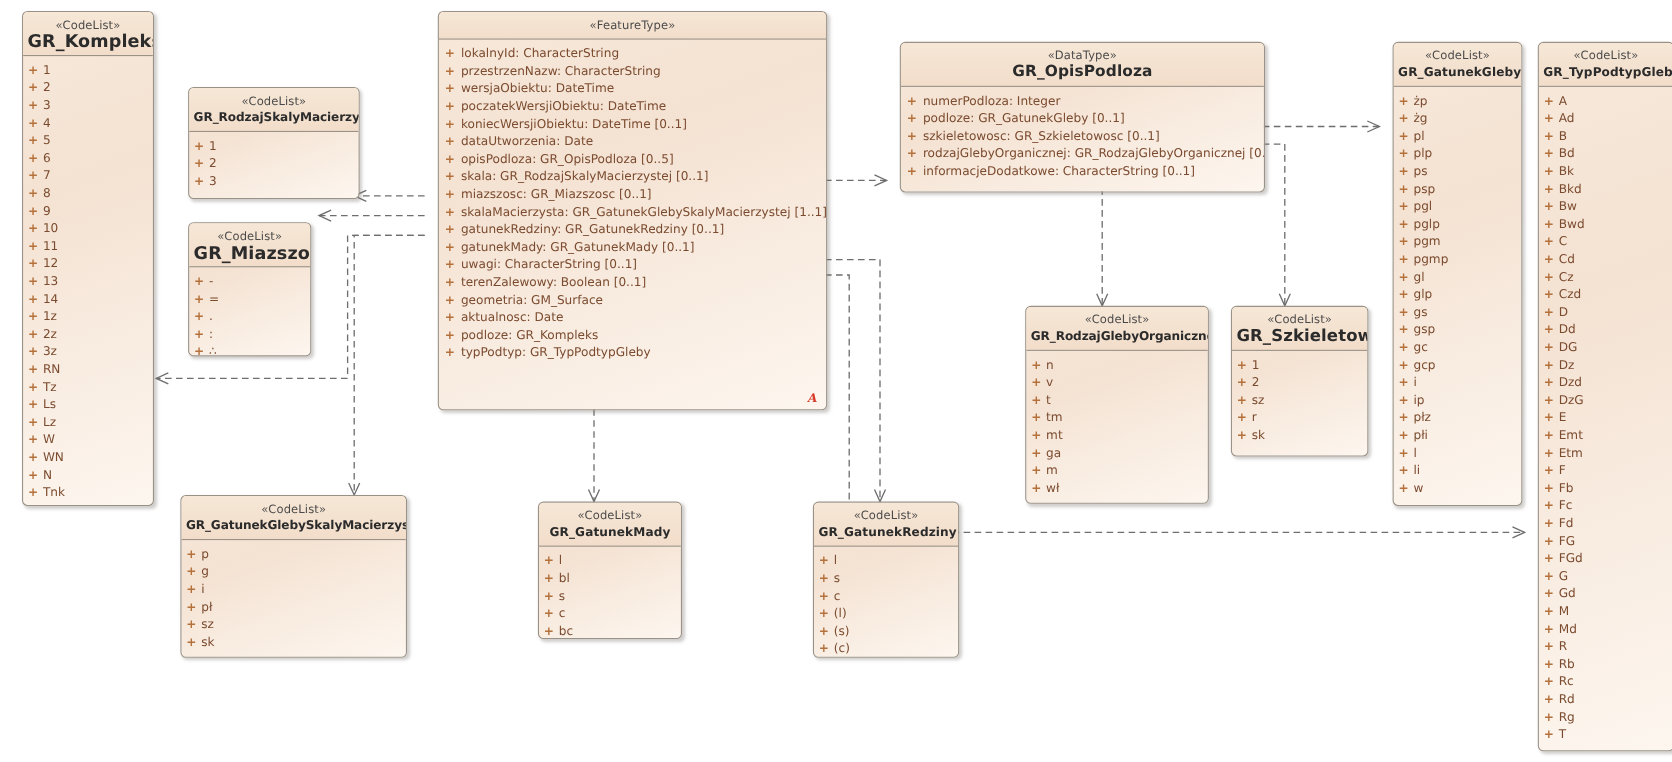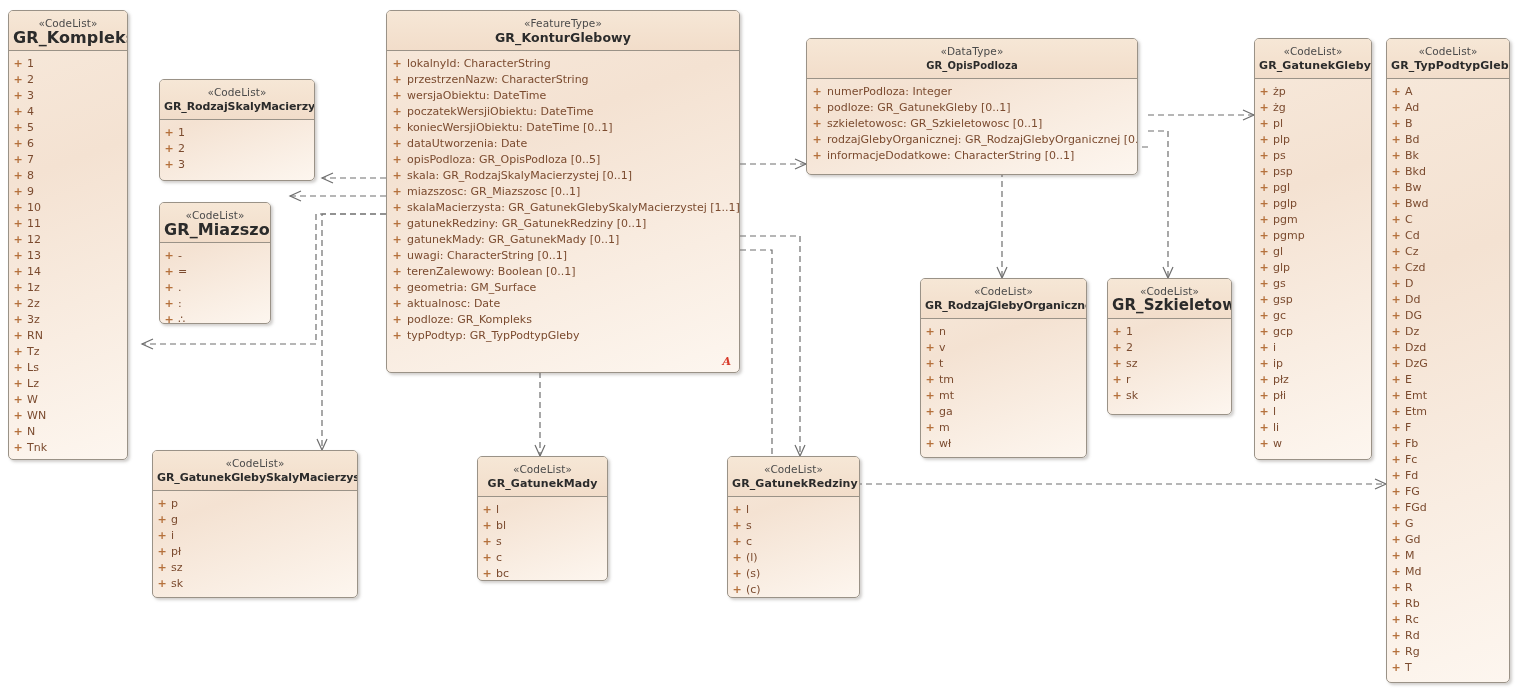--- a/index.html
+++ b/index.html
@@ -25,20 +25,21 @@
     pointer-events: none;
   }
   .uml-box {
     position: absolute;
     box-sizing: border-box;
     border: 1px solid #9a9287;
     border-radius: 5px;
     background: linear-gradient(160deg, #f7e9db 0%, #f4e2d2 35%, #fdf6ef 100%);
     box-shadow: 2px 2px 3px rgba(120,115,110,0.35);
     overflow: hidden;
+    margin-left: 12px;
   }
   .uml-header {
     box-sizing: border-box;
     padding: 6px 4px 5px 4px;
     text-align: center;
     border-bottom: 1px solid #9a9287;
     background: linear-gradient(180deg, #f6e7d6 0%, #f2ddca 100%);
   }
   .stereotype {
     display: block;
@@ -290,21 +291,20 @@
         <div class="attr">
           <span class="vis">+</span>
           <span class="txt">∴</span>
         </div>
       </div>
   </div>
 
   <div class="uml-box" style="left:386px; top:10px; width:354px; height:363px;">
     <div class="uml-header">
       <span class="stereotype">«FeatureType»</span>
-      <span class="cls-name" style="font-size:12.5px;">GR_KonturGlebowy</span>
     </div>
     <div class="uml-body">
       <div>
           <div class="attr">
             <span class="vis">+</span>
             <span class="txt">lokalnyId: CharacterString</span>
           </div>
           <div class="attr">
             <span class="vis">+</span>
             <span class="txt">przestrzenNazw: CharacterString</span>
@@ -376,21 +376,21 @@
             <span class="txt">typPodtyp: GR_TypPodtypGleby</span>
           </div>
         </div>
     </div>
     <span class="abstract-marker">A</span>
   </div>
 
   <div class="uml-box" style="left:806px; top:38px; width:332px; height:137px;">
     <div class="uml-header">
       <span class="stereotype">«DataType»</span>
-      <span class="cls-name" style="font-size:10px;">GR_OpisPodloza</span>
+      <span class="cls-name" style="font-size:14px;">GR_OpisPodloza</span>
     </div>
     <div class="uml-body">
         <div class="attr">
           <span class="vis">+</span>
           <span class="txt">numerPodloza: Integer</span>
         </div>
         <div class="attr">
           <span class="vis">+</span>
           <span class="txt">podloze: GR_GatunekGleby [0..1]</span>
         </div>

